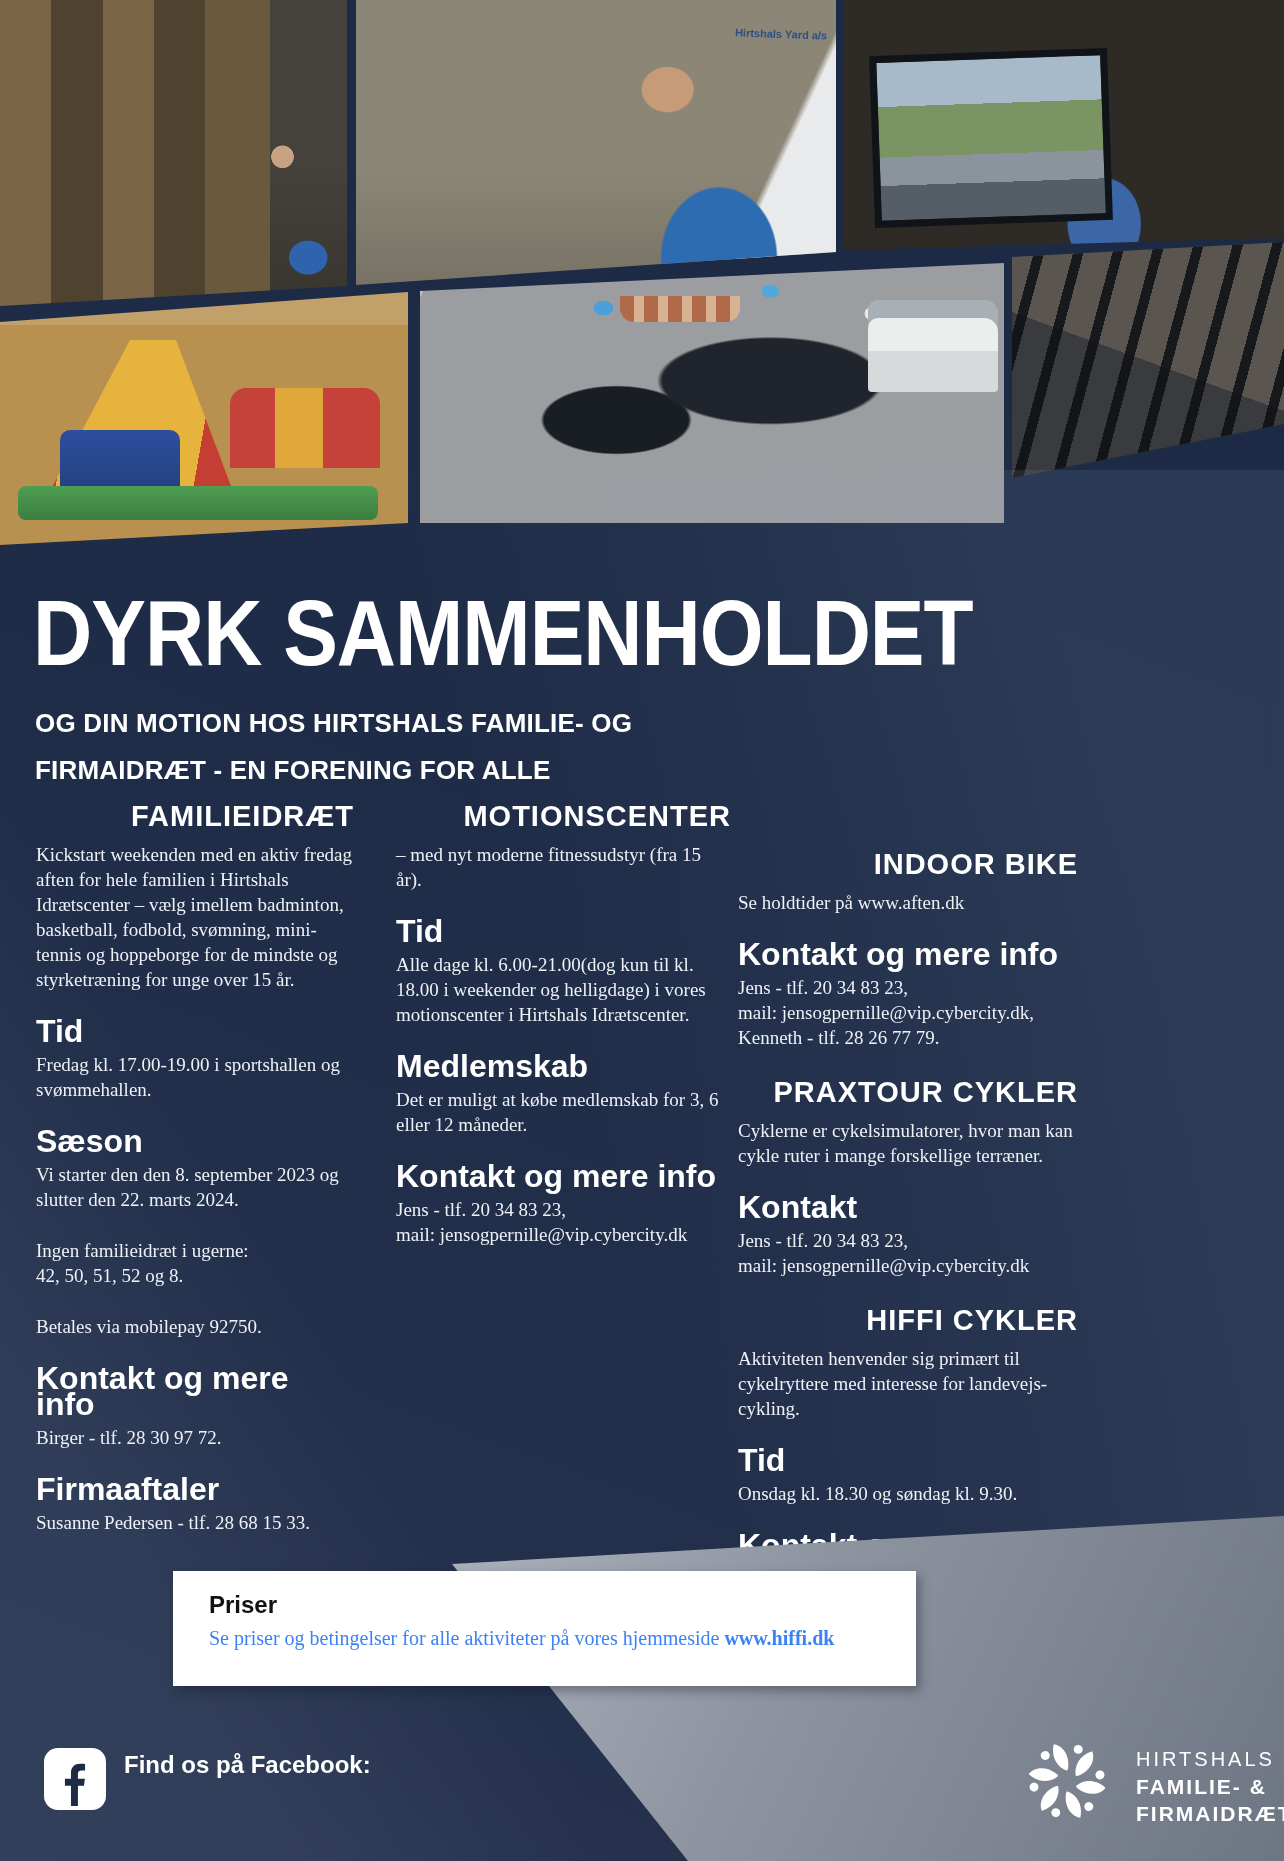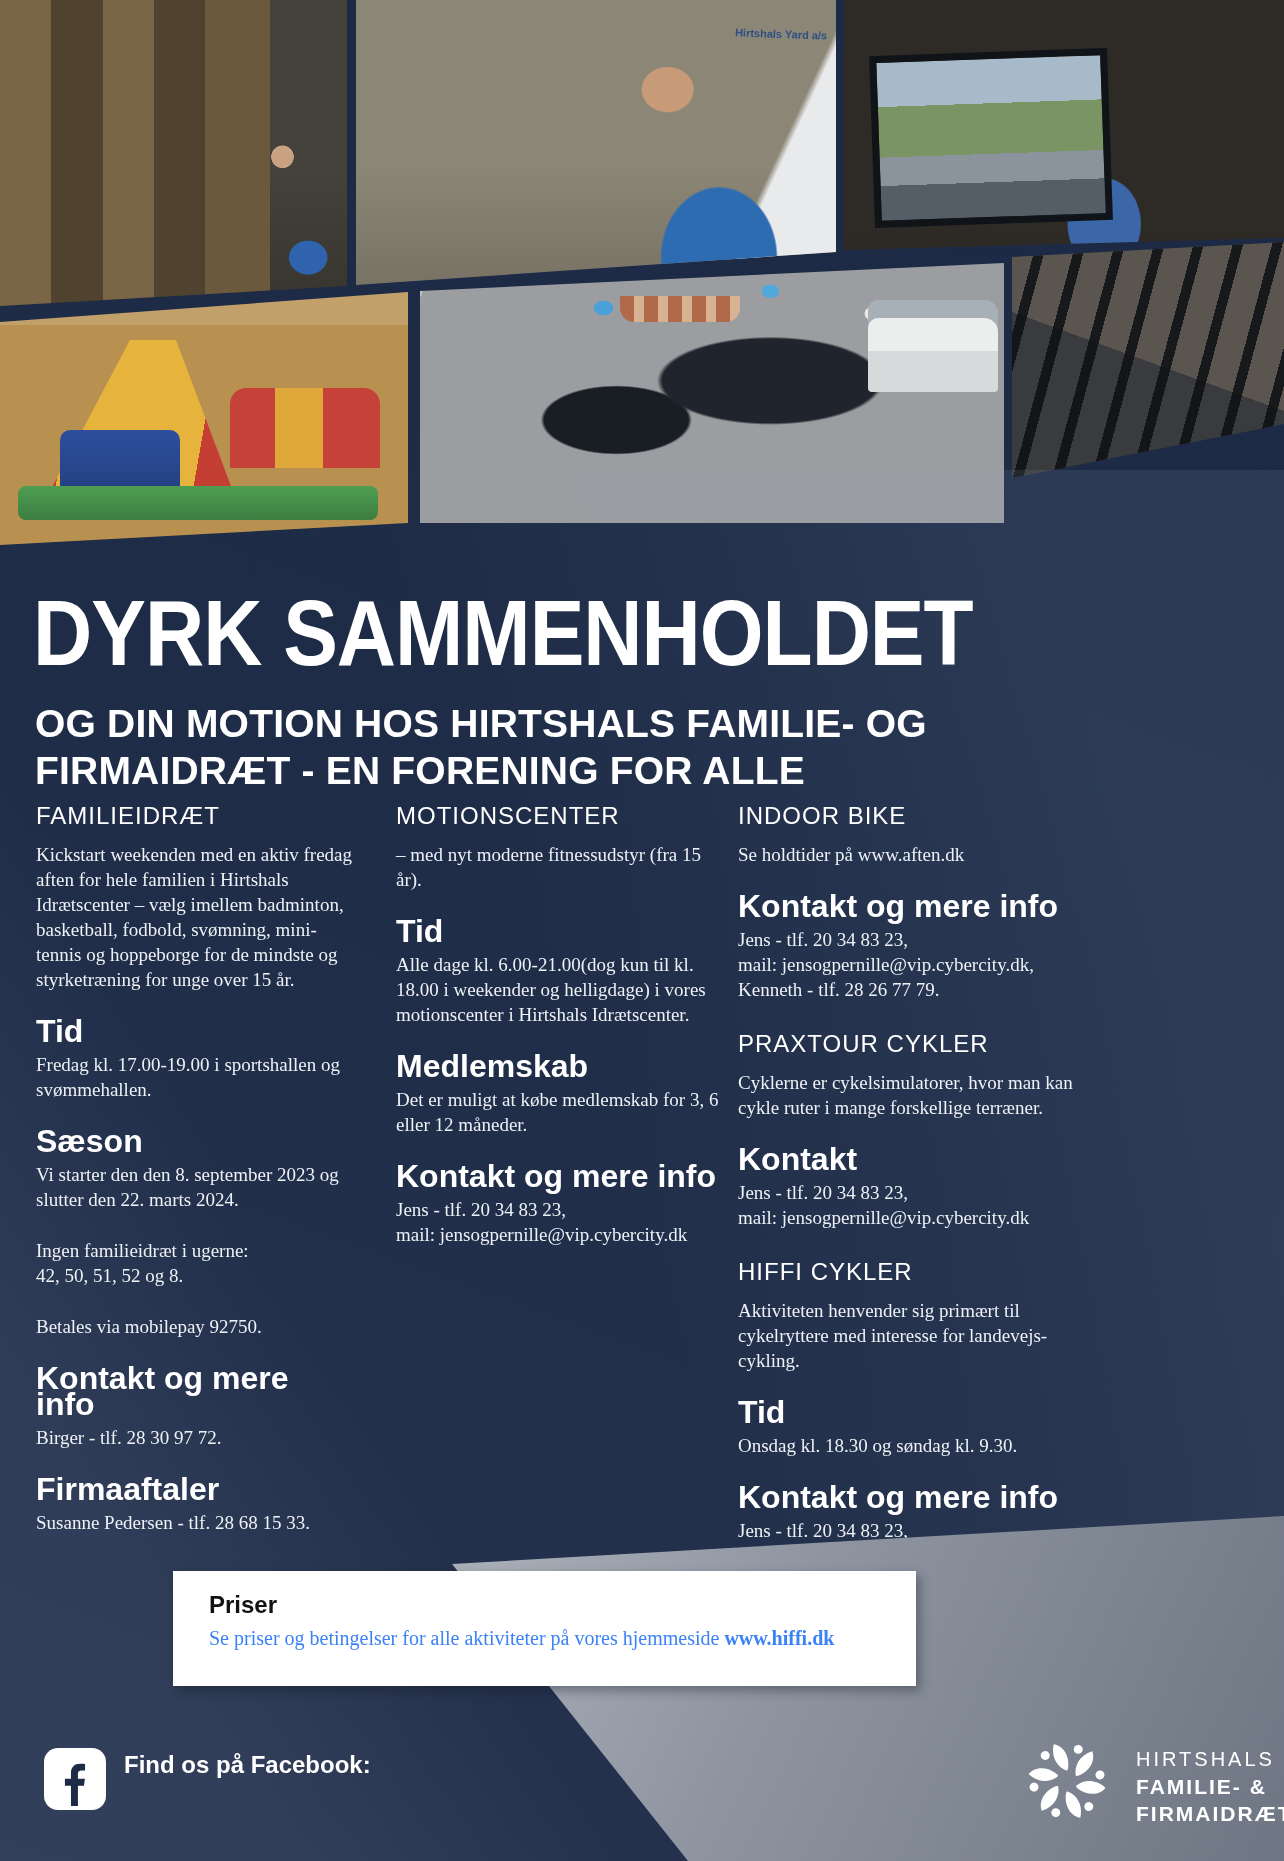--- a/index.html
+++ b/index.html
@@ -88,29 +88,29 @@
   .p-gym{
     clip-path:polygon(1012px 257px,1284px 242px,1284px 424px,1012px 478px);
     background:
       repeating-linear-gradient(105deg, rgba(12,14,18,0.85) 0 10px, transparent 10px 38px),
       radial-gradient(70px 40px at 30% 55%, #17191d 0 60%, transparent 62%),
       linear-gradient(200deg,#979182 0 18%,#5a564f 18% 40%,#3a3b3f 40% 100%);
   }
   
   .title{position:absolute;left:33px;top:585px;font-size:82px;line-height:86px;font-weight:bold;
     color:#fff;letter-spacing:-1px;transform:scaleY(1.12);transform-origin:top left;white-space:nowrap;}
-  .subtitle{position:absolute;left:35px;top:700px;font-size:39px;line-height:47px;font-weight:bold;
+  .subtitle{position:absolute;left:35px;top:700px;font-size:26px;line-height:47px;font-weight:bold;
     color:#fff;letter-spacing:0.2px;}
   
   .col{position:absolute;top:800px;}
   .col1{left:36px;width:318px;}
   .col2{left:396px;width:335px;}
-  .col3{left:738px;width:340px;}
-  .col h3{margin:0 0 10px 0;font-size:24px;line-height:32px;font-weight:normal;color:#fff;
-    letter-spacing:1px;}
+  .col3{left:738px;width:340px;margin-top:48px;}
+  .col h3{margin:0 0 10px 0;font-size:29px;line-height:32px;font-weight:bold;color:#fff;
+    letter-spacing:1px;text-align:right;}
   .col h3.gap{margin-top:20px;}
   .col h4{margin:6px 0 8px 0;font-size:32px;line-height:26px;font-weight:bold;color:#fff;}
   .col p{margin:0 0 26px 0;font-family:"Liberation Serif",serif;font-size:19px;line-height:25px;color:var(--text);}
   .col p.line{margin:0;}
   .col p.lines-end{margin:0 0 26px 0;}
   
   .priser{position:absolute;left:173px;top:1571px;width:743px;height:115px;background:var(--white);
     box-shadow:4px 5px 10px rgba(15,20,32,0.35);}
   .priser h3{margin:20px 0 0 36px;font-size:24px;line-height:28px;color:#111;font-weight:bold;}
   .priser p{margin:8px 0 0 36px;font-family:"Liberation Serif",serif;font-size:20px;color:#3b82f6;}

